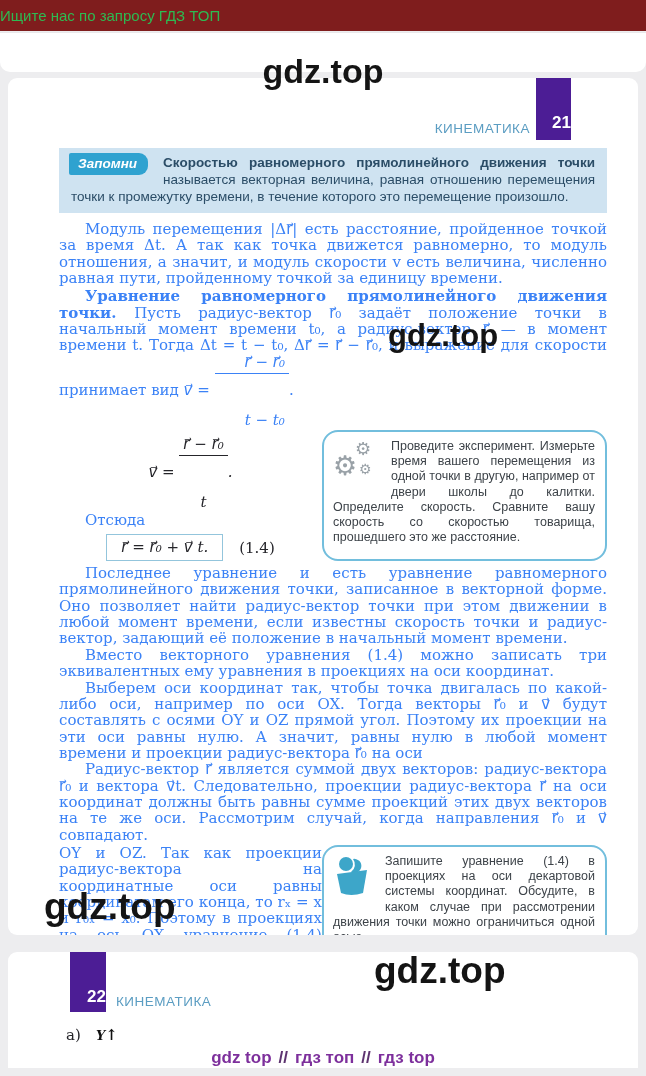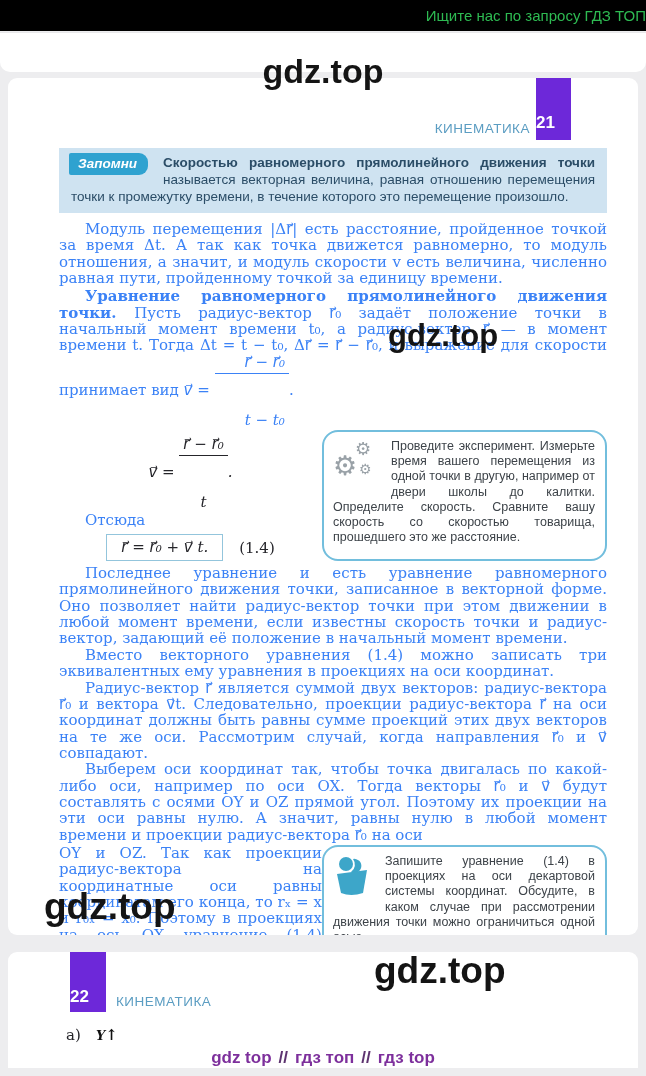--- a/index.html
+++ b/index.html
@@ -5,44 +5,44 @@
   html,body{margin:0;padding:0;}
   body{
     width:646px;height:1076px;overflow:hidden;position:relative;
     background:#ededef;
     font-family:"DejaVu Serif","DejaVu Sans",serif;
   }
   .b{font-weight:bold;}
   .i{font-style:italic;}
 
   
-  .top-strip{position:absolute;top:0;left:0;right:0;height:31px;background:#000000;
-    display:flex;align-items:center;justify-content:flex-end;}
+  .top-strip{position:absolute;top:0;left:0;right:0;height:31px;background:#7f1d1d;
+    display:flex;align-items:center;justify-content:flex-start;}
   .banner-text{font-family:"Liberation Sans","DejaVu Sans",sans-serif;font-size:15px;
     font-weight:500;color:#2eba52;}
   .bar2{position:absolute;top:32px;left:0;right:0;height:39px;background:#ffffff;
     border-top:1px solid #e8e8ea;border-radius:0 0 10px 10px;}
 
   
   .wm{position:absolute;z-index:30;color:#141414;
     font-family:"Liberation Sans","DejaVu Sans",sans-serif;font-weight:600;line-height:1;}
   .wm-top{top:54px;left:0;right:0;text-align:center;font-size:34px;}
   .wm-mid{top:320px;left:388px;font-size:31px;}
   .wm-p1bottom{top:888px;left:44px;font-size:37px;}
   .wm-p2{top:952px;left:374px;font-size:37px;}
 
   
   .page{position:absolute;left:8px;width:630px;background:#ffffff;}
   .page1{top:78px;height:857px;border-radius:9px;overflow:hidden;}
   .page2{top:952px;height:116px;border-radius:9px 9px 0 0;overflow:hidden;}
 
   
   .p1-header{position:relative;height:70px;}
-  .tab-num{position:absolute;background:#6d28d9;color:#ffffff;
-    display:flex;align-items:flex-end;justify-content:flex-start;box-sizing:border-box;
+  .tab-num{position:absolute;background:#4c1d95;color:#ffffff;
+    display:flex;align-items:flex-end;justify-content:flex-end;box-sizing:border-box;
     font-family:"Liberation Sans","DejaVu Sans",sans-serif;font-weight:bold;font-size:17px;}
   .tab21{left:528px;top:0;width:35px;height:62px;padding-bottom:7px;}
   .chapter{color:#5b9dc2;font-family:"Liberation Sans","DejaVu Sans",sans-serif;
     font-size:13.5px;letter-spacing:.5px;}
   .chapter21{position:absolute;right:108px;bottom:12px;}
 
   
   .content{padding:0 31px 0 51px;}
   .para{margin:0;text-align:justify;text-indent:26px;font-size:15px;line-height:1.09;
     color:#3b82f6;} .mt4{margin-top:4px;} .mt2{margin-top:2px;}
@@ -148,22 +148,22 @@
           <span class="gear gear1">⚙</span>
           <span class="gear gear2">⚙</span>
           <span class="gear gear3">⚙</span>
         </span>
         <span>Проведите эксперимент. Измерьте время вашего перемещения из одной точки в другую, например от двери школы до калитки. Определите скорость. Сравните вашу скорость со скоростью товарища, прошедшего это же расстояние.</span>
       </div>
     </div>
 
     <p class="para mt4">Последнее уравнение и есть уравнение равномерного прямолинейного движения точки, записанное в векторной форме. Оно позволяет найти радиус-вектор точки при этом движении в любой момент времени, если известны скорость точки и радиус-вектор, задающий её положение в начальный момент времени.</p>
     <p class="para">Вместо векторного уравнения (1.4) можно записать три эквивалентных ему уравнения в проекциях на оси координат.</p>
+    <p class="para">Выберем оси координат так, чтобы точка двигалась по какой-либо оси, например по оси OX. Тогда векторы r⃗₀ и v⃗ будут составлять с осями OY и OZ прямой угол. Поэтому их проекции на эти оси равны нулю. А значит, равны нулю в любой момент времени и проекции радиус-вектора r⃗₀ на оси</p>
     <p class="para">Радиус-вектор r⃗ является суммой двух векторов: радиус-вектора r⃗₀ и вектора v⃗t. Следовательно, проекции радиус-вектора r⃗ на оси координат должны быть равны сумме проекций этих двух векторов на те же оси. Рассмотрим случай, когда направления r⃗₀ и v⃗ совпадают.</p>
-    <p class="para">Выберем оси координат так, чтобы точка двигалась по какой-либо оси, например по оси OX. Тогда векторы r⃗₀ и v⃗ будут составлять с осями OY и OZ прямой угол. Поэтому их проекции на эти оси равны нулю. А значит, равны нулю в любой момент времени и проекции радиус-вектора r⃗₀ на оси</p>
 
     <div class="row">
       <div class="col-left">
         <p class="para" style="text-indent:0;">OY и OZ. Так как проекции радиус-вектора на координатные оси равны координатам его конца, то rₓ = x и r₀ₓ = x₀. Поэтому в проекциях на ось OX уравнение (1.4) можно записать в виде</p>
       </div>
       <div class="callout">
         <span class="disc-icon">
           <svg width="40" height="44" viewBox="0 0 40 44">
             <circle cx="13" cy="9" r="7" fill="#3da6c9"></circle>
             <path d="M20 4 a7 7 0 1 1 -2 13 a9 9 0 0 0 2-13" fill="#3da6c9"></path>

